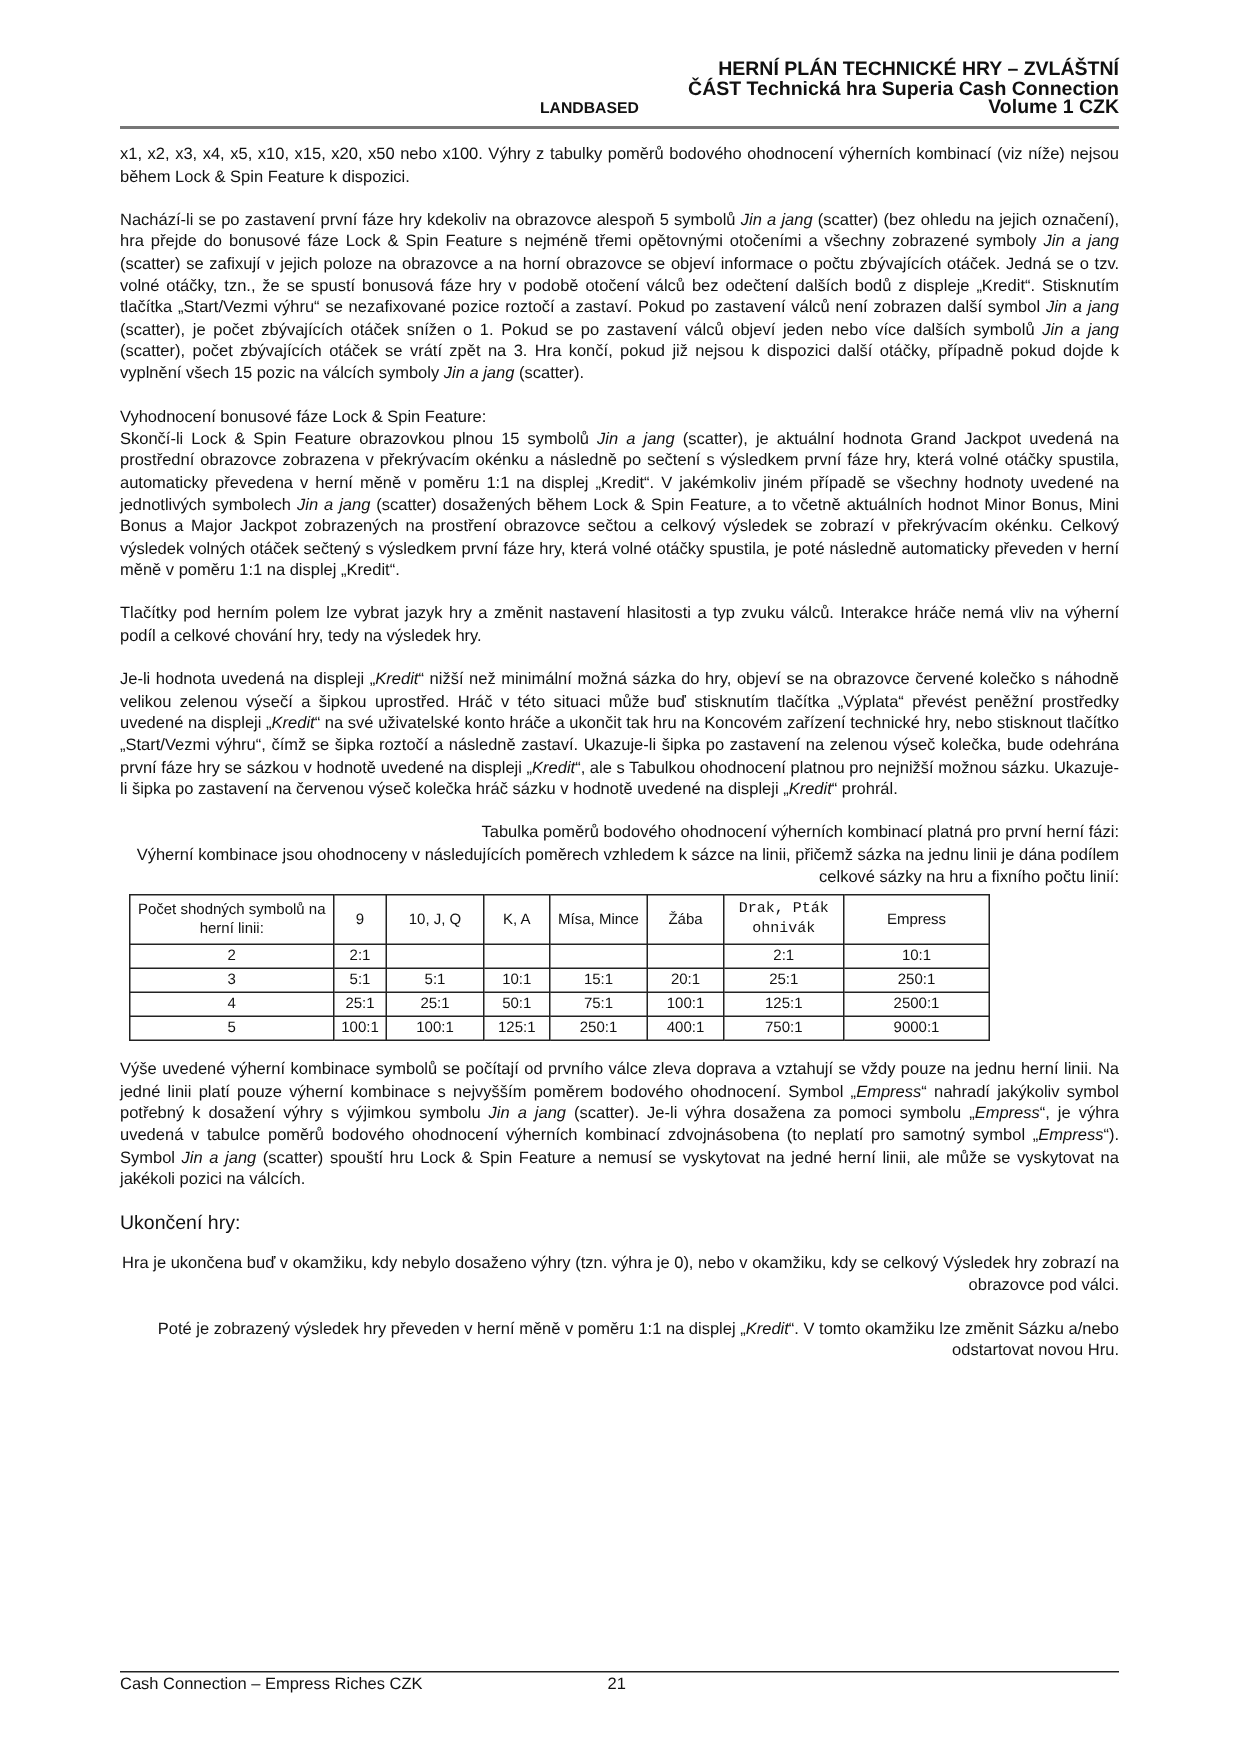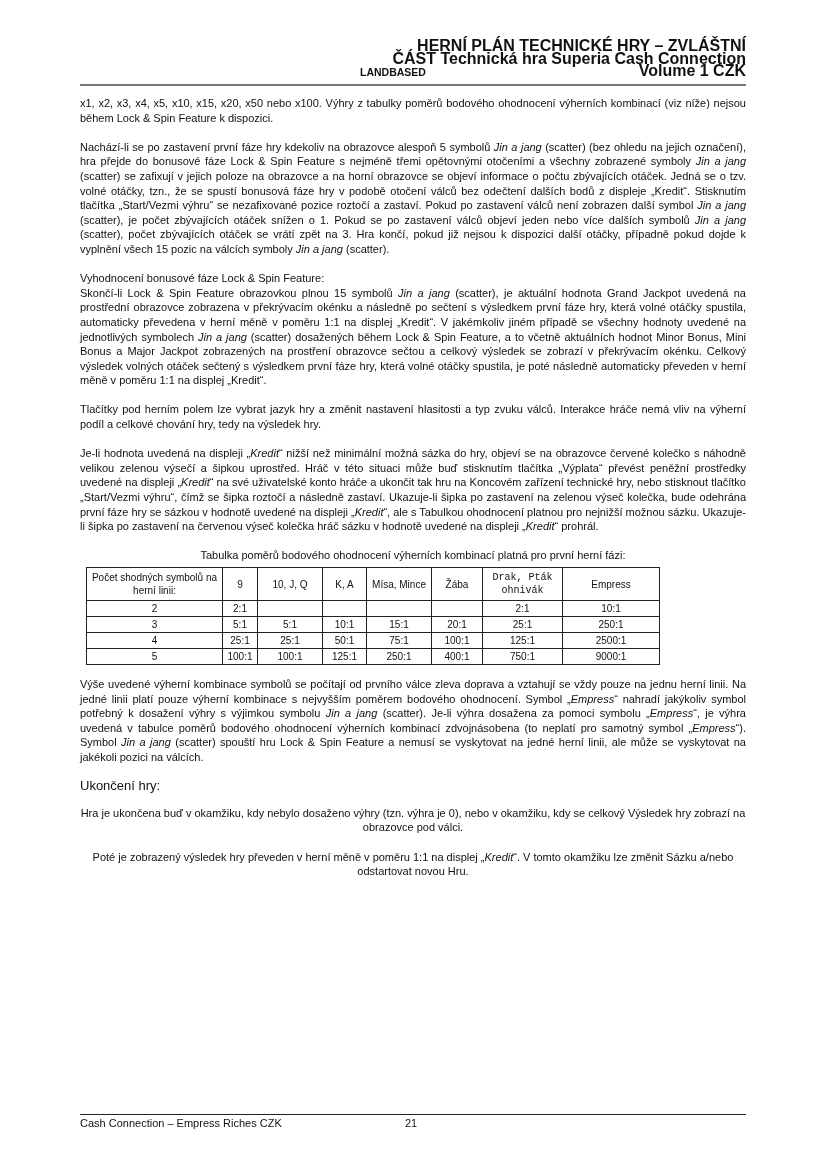--- a/index.html
+++ b/index.html
@@ -1,28 +1,28 @@
 <!DOCTYPE html>
 <html><head>
 <meta charset="utf-8">
 <style>
   html, body { margin: 0; padding: 0; background: #ffffff; }
   body { width: 827px; height: 1169px; position: relative; overflow: hidden;
          font-family: "Liberation Sans", sans-serif; color: #111; }
   .header { position: absolute; left: 80px; top: 40px; width: 666px; height: 38px; }
   .header .left { position: absolute; left: 280px; top: 26px; font-weight: bold; font-size: 10.5px; }
-  .header .right { position: absolute; right: 0; top: 0; text-align: right; font-weight: bold; font-size: 16px; line-height: 12.5px; }
+  .header .right { position: absolute; right: 0; top: 0; text-align: right; font-weight: bold; font-size: 13px; line-height: 12.5px; }
   .hrule { position: absolute; left: 80px; width: 666px; height: 2px; background: #777; }
   .hrule.top { top: 84px; }
   .hrule.bottom { top: 1114px; height: 1px; background: #222; }
   .footer { position: absolute; left: 80px; top: 1117px; font-weight: normal; font-size: 11px; }
   .footer .page { position: absolute; left: 325px; top: 0; }
   .content { position: absolute; left: 80px; top: 96px; width: 666px; font-size: 11px; line-height: 14.6px; }
   .content p { margin: 0 0 14.6px 0; text-align: justify; }
-  .content p.ragged { text-align: center; }
+  .content p.ragged { text-align: right; }
   .content h3 { margin: 0; font-size: 11px; font-weight: bold; }
   .content h2 { margin: 4px 0 12px 0; font-size: 13px; font-weight: normal; }
   .content em { }
   .nb { margin-bottom: 0 !important; }
   table.pay { border-collapse: collapse; margin: 4px 0 12px 6px; font-size: 10px; line-height: 13px; }
   table.pay th, table.pay td { border: 1px solid #222; text-align: center; font-weight: normal; padding: 1px 4px; }
   table.pay th { height: 30px; }
   table.pay td { height: 13px; }
   .c0 { width: 127px; } .c1 { width: 26px; } .c2 { width: 56px; } .c3 { width: 35px; }
   .c4 { width: 56px; } .c5 { width: 42px; } .c6 { width: 71px; font-family: Liberation Mono, monospace; } .c7 { width: 88px; }
@@ -46,21 +46,21 @@
   </p>
 
   <p><span>Nachází-li se po zastavení první fáze hry kdekoliv na obrazovce alespoň 5 symbolů </span><em>Jin a jang</em><span> (scatter) (bez ohledu na jejich označení), hra přejde do bonusové fáze Lock &amp; Spin Feature s nejméně třemi opětovnými otočeními a všechny zobrazené symboly </span><em>Jin a jang</em><span> (scatter) se zafixují v jejich poloze na obrazovce a na horní obrazovce se objeví informace o počtu zbývajících otáček. Jedná se o tzv. volné otáčky, tzn., že se spustí bonusová fáze hry v podobě otočení válců bez odečtení dalších bodů z displeje „Kredit“. Stisknutím tlačítka „Start/Vezmi výhru“ se nezafixované pozice roztočí a zastaví. Pokud po zastavení válců není zobrazen další symbol </span><em>Jin a jang</em><span> (scatter), je počet zbývajících otáček snížen o 1. Pokud se po zastavení válců objeví jeden nebo více dalších symbolů </span><em>Jin a jang</em><span> (scatter), počet zbývajících otáček se vrátí zpět na 3. Hra končí, pokud již nejsou k dispozici další otáčky, případně pokud dojde k vyplnění všech 15 pozic na válcích symboly </span><em>Jin a jang</em><span> (scatter).</span></p>
 
   <p><span>Vyhodnocení bonusové fáze Lock &amp; Spin Feature:</span><br><span>Skončí-li Lock &amp; Spin Feature obrazovkou plnou 15 symbolů </span><em>Jin a jang</em><span> (scatter), je aktuální hodnota Grand Jackpot uvedená na prostřední obrazovce zobrazena v překrývacím okénku a následně po sečtení s výsledkem první fáze hry, která volné otáčky spustila, automaticky převedena v herní měně v poměru 1:1 na displej „Kredit“. V jakémkoliv jiném případě se všechny hodnoty uvedené na jednotlivých symbolech </span><em>Jin a jang</em><span> (scatter) dosažených během Lock &amp; Spin Feature, a to včetně aktuálních hodnot Minor Bonus, Mini Bonus a Major Jackpot zobrazených na prostření obrazovce sečtou a celkový výsledek se zobrazí v překrývacím okénku. Celkový výsledek volných otáček sečtený s výsledkem první fáze hry, která volné otáčky spustila, je poté následně automaticky převeden v herní měně v poměru 1:1 na displej „Kredit“.</span></p>
 
   <p>Tlačítky pod herním polem lze vybrat jazyk hry a změnit nastavení hlasitosti a typ zvuku válců. Interakce hráče nemá vliv na výherní podíl a celkové chování hry, tedy na výsledek hry.</p>
 
   <p><span>Je-li hodnota uvedená na displeji „</span><em>Kredit</em><span>“ nižší než minimální možná sázka do hry, objeví se na obrazovce červené kolečko s náhodně velikou zelenou výsečí a šipkou uprostřed. Hráč v této situaci může buď stisknutím tlačítka „Výplata“ převést peněžní prostředky uvedené na displeji „</span><em>Kredit</em><span>“ na své uživatelské konto hráče a ukončit tak hru na Koncovém zařízení technické hry, nebo stisknout tlačítko „Start/Vezmi výhru“, čímž se šipka roztočí a následně zastaví. Ukazuje-li šipka po zastavení na zelenou výseč kolečka, bude odehrána první fáze hry se sázkou v hodnotě uvedené na displeji „</span><em>Kredit</em><span>“, ale s Tabulkou ohodnocení platnou pro nejnižší možnou sázku. Ukazuje-li šipka po zastavení na červenou výseč kolečka hráč sázku v hodnotě uvedené na displeji „</span><em>Kredit</em><span>“ prohrál.</span></p>
 
-  <p class="ragged nb"><span>Tabulka poměrů bodového ohodnocení výherních kombinací platná pro první herní fázi:</span><br></p>
+  <p class="ragged nb"><span>Tabulka poměrů bodového ohodnocení výherních kombinací platná pro první herní fázi:</span><br><span>Výherní kombinace jsou ohodnoceny v následujících poměrech vzhledem k sázce na linii, přičemž sázka na jednu linii je dána podílem celkové sázky na hru a fixního počtu linií:</span></p>
 
   <table class="pay">
     <thead>
       <tr>
         <th class="c0">Počet shodných symbolů na herní linii:</th>
         <th class="c1">9</th>
         <th class="c2">10, J, Q</th>
         <th class="c3">K, A</th>
         <th class="c4">Mísa, Mince</th>
         <th class="c5">Žába</th>

